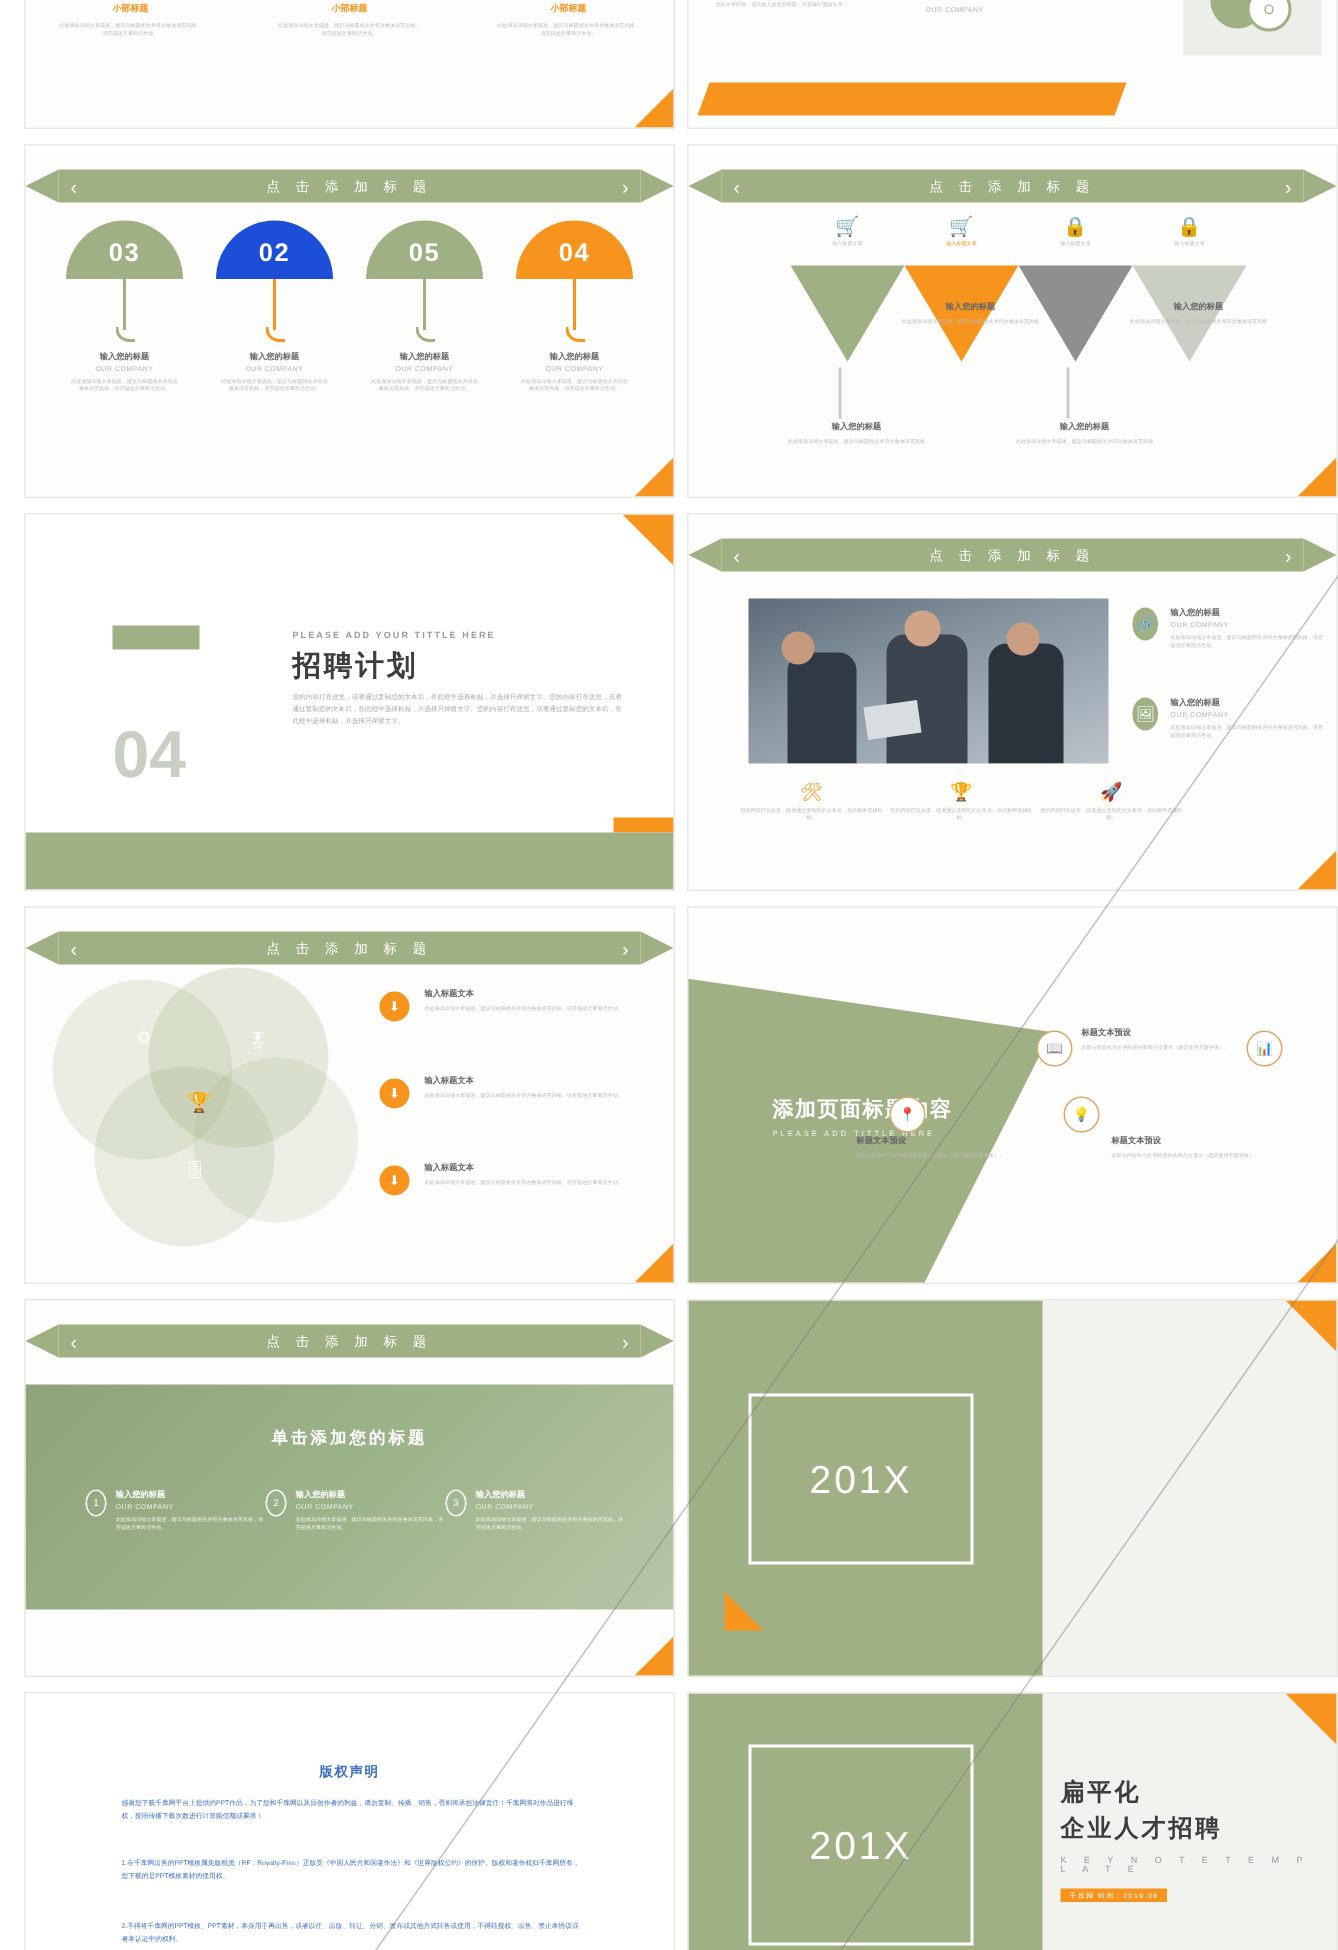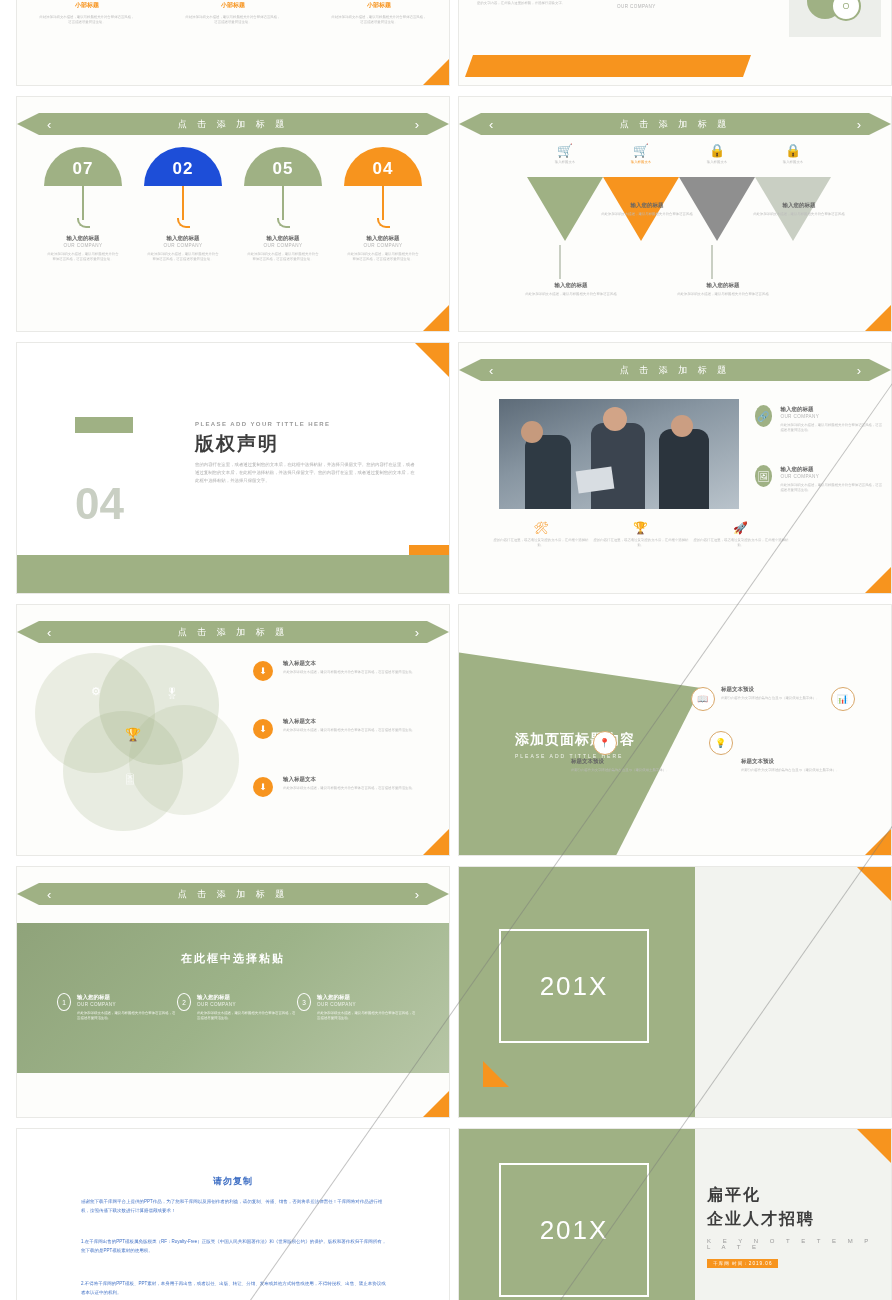--- a/index.html
+++ b/index.html
@@ -211,21 +211,21 @@
 
   <div class="slide col-l" id="s3">
     <div class="navbar">
       <span class="arrow l">‹</span>
       <span class="t">点 击 添 加 标 题</span>
       <span class="arrow r">›</span>
     </div>
 
     <div class="umb" style="left:24px;">
       <div class="dome" style="background:#9fb184;">
-        <div class="num">07</div>
+        <div class="num">03</div>
       </div>
       <div class="stick" style="background:#9fb184;"></div>
       <div class="hook" style="border-color:#9fb184;"></div>
       <div class="cap">
         <div class="lbl">输入您的标题</div>
         <div class="lbl2">OUR COMPANY</div>
         <div class="micro" style="margin-top:3px;padding:0 6px;">此处添加详细文本描述，建议与标题相关并符合整体语言风格，语言描述尽量简洁生动。</div>
       </div>
     </div>
 
@@ -321,21 +321,21 @@
     </div>
 
     <div class="corner-or"></div>
   </div>
 
   <div class="slide col-l" id="s5">
     <div class="corner-or-tr"></div>
     <div class="greenbar"></div>
     <div class="bignum">04</div>
     <div class="eng">PLEASE ADD YOUR TITTLE HERE</div>
-    <div class="cn">版权声明</div>
+    <div class="cn">招聘计划</div>
     <div class="para">您的内容打在这里，或者通过复制您的文本后，在此框中选择粘贴，并选择只保留文字。您的内容打在这里，或者通过复制您的文本后，在此框中选择粘贴，并选择只保留文字。您的内容打在这里，或者通过复制您的文本后，在此框中选择粘贴，并选择只保留文字。</div>
     <div class="orbar"></div>
     <div class="footbar"></div>
   </div>
 
   <div class="slide col-r" id="s6">
     <div class="navbar">
       <span class="arrow l">‹</span>
       <span class="t">点 击 添 加 标 题</span>
       <span class="arrow r">›</span>
@@ -450,21 +450,21 @@
     <div class="corner-or"></div>
   </div>
 
   <div class="slide col-l" id="s9">
     <div class="navbar">
       <span class="arrow l">‹</span>
       <span class="t">点 击 添 加 标 题</span>
       <span class="arrow r">›</span>
     </div>
     <div class="band"></div>
-    <div class="bandttl">在此框中选择粘贴</div>
+    <div class="bandttl">单击添加您的标题</div>
 
     <div class="n" style="left:40px;display:flex;gap:6px;">
       <div class="numcirc">1</div>
       <div>
         <div class="lbl" style="color:#fff;">输入您的标题</div>
         <div class="lbl2" style="color:#eef1ea;">OUR COMPANY</div>
         <div class="micro" style="color:#f1f4ed;margin-top:3px;">此处添加详细文本描述，建议与标题相关并符合整体语言风格，语言描述尽量简洁生动。</div>
       </div>
     </div>
     <div class="n" style="left:160px;display:flex;gap:6px;">
@@ -490,21 +490,21 @@
   <div class="slide col-r" id="s10">
     <div class="greenblock"></div>
     <div class="frame">
       <span>201X</span>
     </div>
     <div class="ortri"></div>
     <div class="corner-or-tr"></div>
   </div>
 
   <div class="slide col-l" id="s11">
-    <div class="h">请勿复制</div>
+    <div class="h">版权声明</div>
     <div class="p" style="top:68px;">感谢您下载千库网平台上提供的PPT作品，为了您和千库网以及原创作者的利益，请勿复制、传播、销售，否则将承担法律责任！千库网将对作品进行维权，按照传播下载次数进行计算赔偿额或要求！</div>
     <div class="p" style="top:108px;">1.在千库网出售的PPT模板属免版税类（RF：Royalty-Free）正版受《中国人民共和国著作法》和《世界版权公约》的保护。版权和著作权归千库网所有，您下载的是PPT模板素材的使用权。</div>
     <div class="p" style="top:150px;">2.不得将千库网的PPT模板、PPT素材，本身用于再出售，或者以任、出版、转让、分销、发布或其他方式转售或使用，不得转授权、出售、禁止本协议或者本认证中的权利。</div>
   </div>
 
   <div class="slide col-r" id="s12">
     <div class="greenblock"></div>
     <div class="frame">
       <span>201X</span>
     </div>

